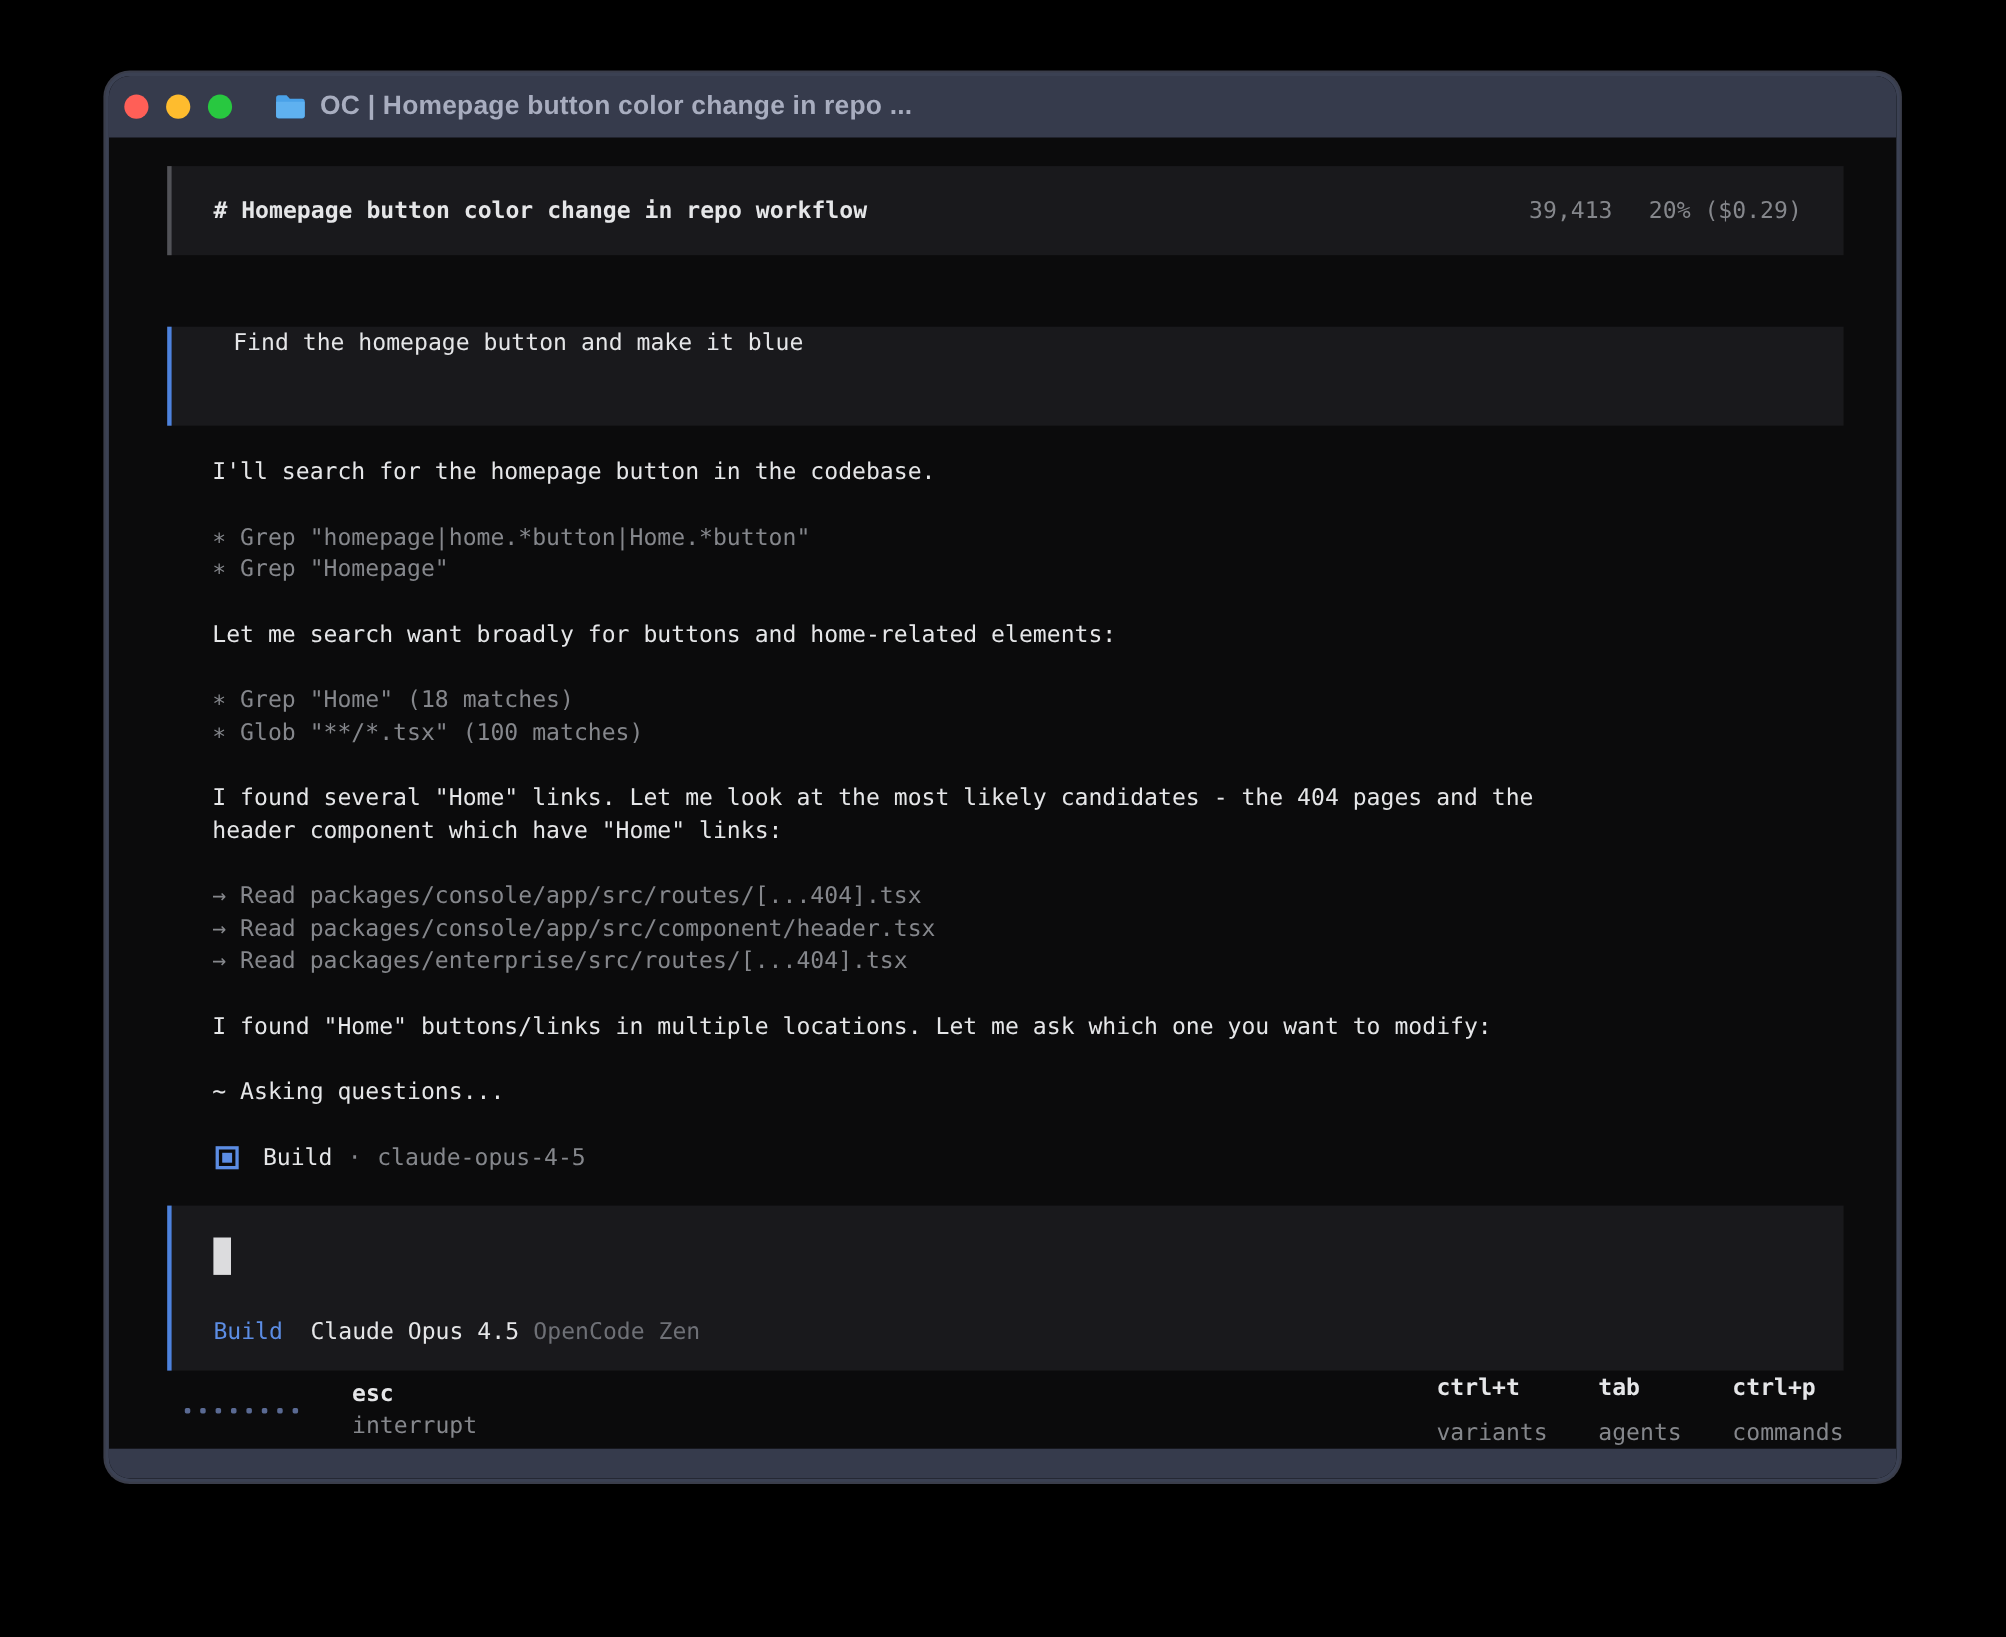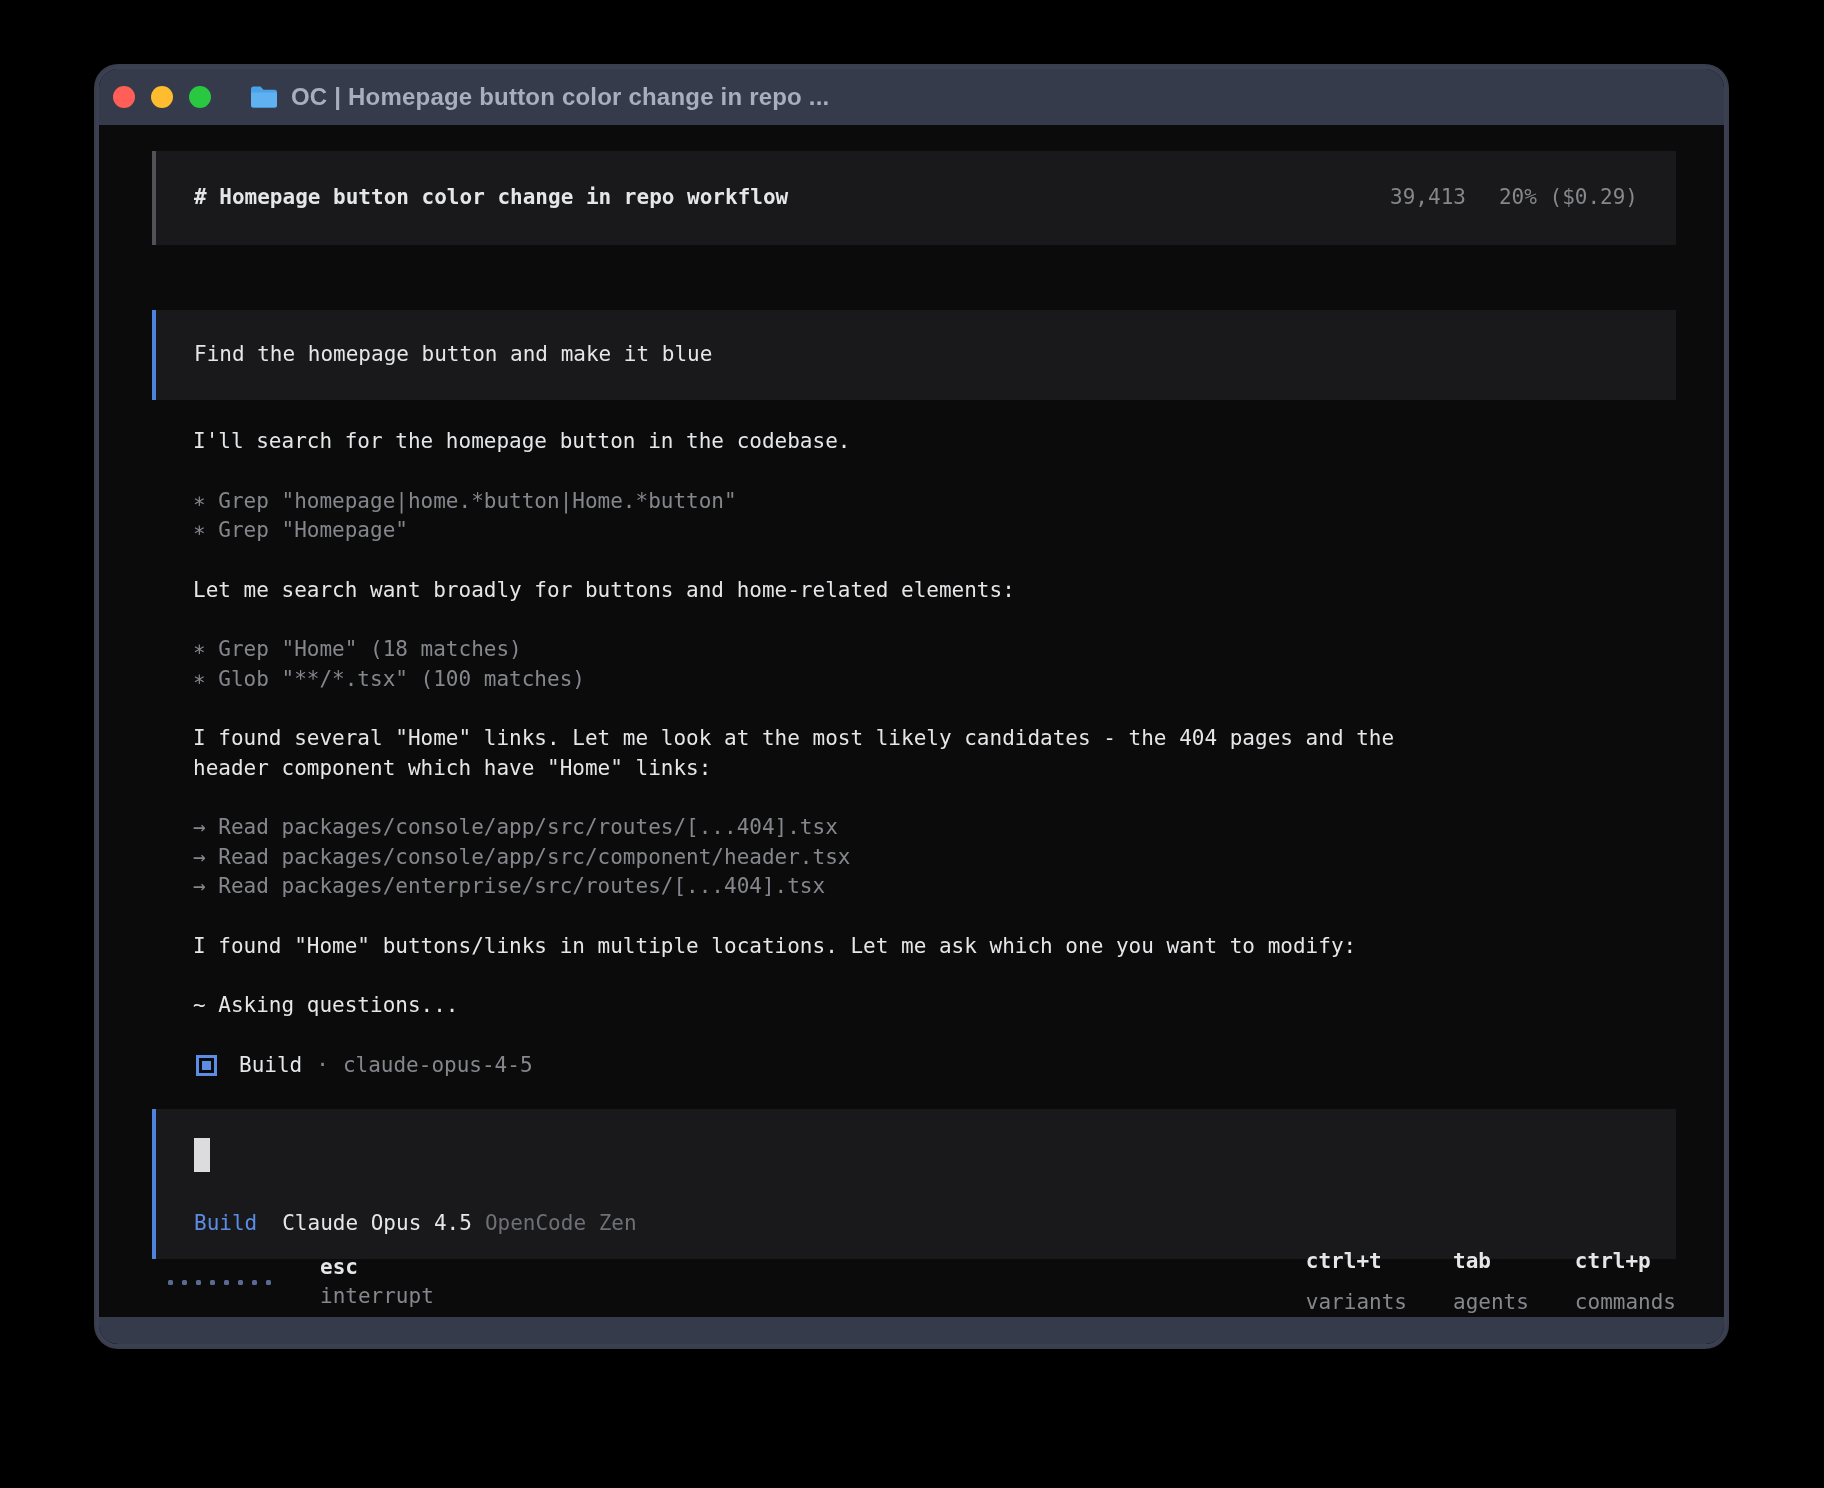--- a/index.html
+++ b/index.html
@@ -33,29 +33,29 @@
   
   .content {
     flex:1 1 auto; display:flex; flex-direction:column;
     padding:26px 48px 0 53px;
     font-size:21px; line-height:29.5px; color:var(--text_primary,#e5e6e8);
   }
   .block { background:var(--block_bg,#19191c); border-left:4px solid var(--accent_blue,#4d82dd); }
 
   .header-block {
     border-left-color:var(--header_border,#515257);
-    height:94px; display:flex; align-items:center; padding:0 38px;
+    height:81px; display:flex; align-items:center; padding:0 38px;
     margin-bottom:65px; white-space:pre;
   }
   .header-title { font-weight:700; }
   .header-right { margin-left:auto; display:flex; color:var(--text_secondary,#85878c); }
   .header-context { margin-left:33px; }
 
   .user-block {
-    height:90px; display:flex; align-items:center; padding:0 38px;
+    height:90px; display:flex; align-items:flex-start; padding:0 56px;
     margin-bottom:27px; white-space:pre;
   }
 
   .para { margin:0 0 30px 41px; white-space:pre; }
   .para .line.tool { color:var(--text_secondary,#85878c); }
 
   .agent-line { display:flex; align-items:center; margin:0 0 28px 44px; height:30px; }
   .agent-icon {
     width:21px; height:21px; border:3px solid var(--link_blue,#5c8de4);
     position:relative; margin-right:22px; flex:0 0 auto;

